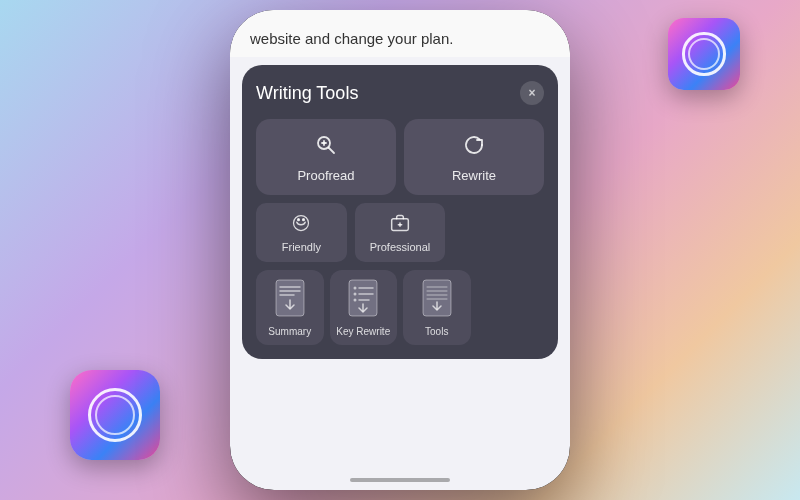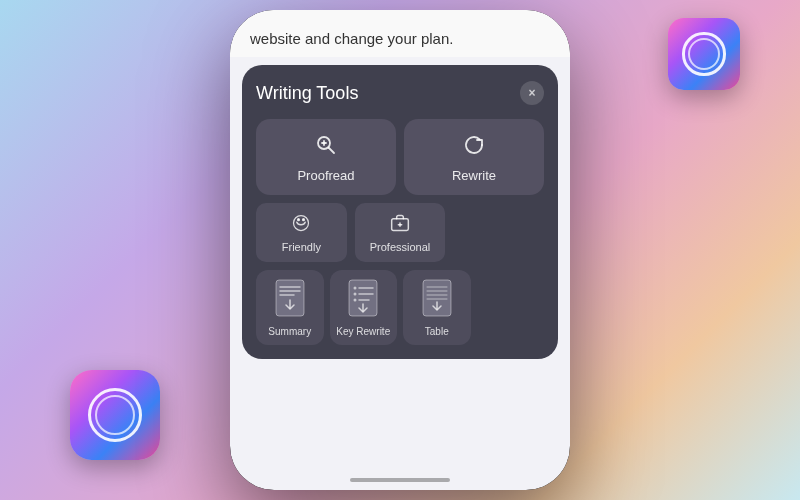--- a/index.html
+++ b/index.html
@@ -367,21 +367,21 @@
             <svg width="36" height="40" viewBox="0 0 36 40" fill="none">
               <rect x="4" y="2" width="28" height="36" rx="3" fill="rgba(200,195,220,0.3)" stroke="rgba(255,255,255,0.4)" stroke-width="1"></rect>
               <line x1="8" y1="9" x2="28" y2="9" stroke="rgba(255,255,255,0.5)" stroke-width="1" stroke-linecap="round"></line>
               <line x1="8" y1="13" x2="28" y2="13" stroke="rgba(255,255,255,0.5)" stroke-width="1" stroke-linecap="round"></line>
               <line x1="8" y1="17" x2="28" y2="17" stroke="rgba(255,255,255,0.5)" stroke-width="1" stroke-linecap="round"></line>
               <line x1="8" y1="21" x2="28" y2="21" stroke="rgba(255,255,255,0.5)" stroke-width="1" stroke-linecap="round"></line>
               <line x1="18" y1="24" x2="18" y2="31" stroke="rgba(255,255,255,0.7)" stroke-width="1.5" stroke-linecap="round"></line>
               <polyline points="14,28 18,32 22,28" fill="none" stroke="rgba(255,255,255,0.7)" stroke-width="1.5" stroke-linecap="round" stroke-linejoin="round"></polyline>
             </svg>
           </span>
-          <span class="tool-label-small">Table</span>
+          <span class="tool-label-small">Tools</span>
         </div>
 
 
       </div>
     </div>
 
     <div class="home-indicator"></div>
 
   </div>
 </div>

